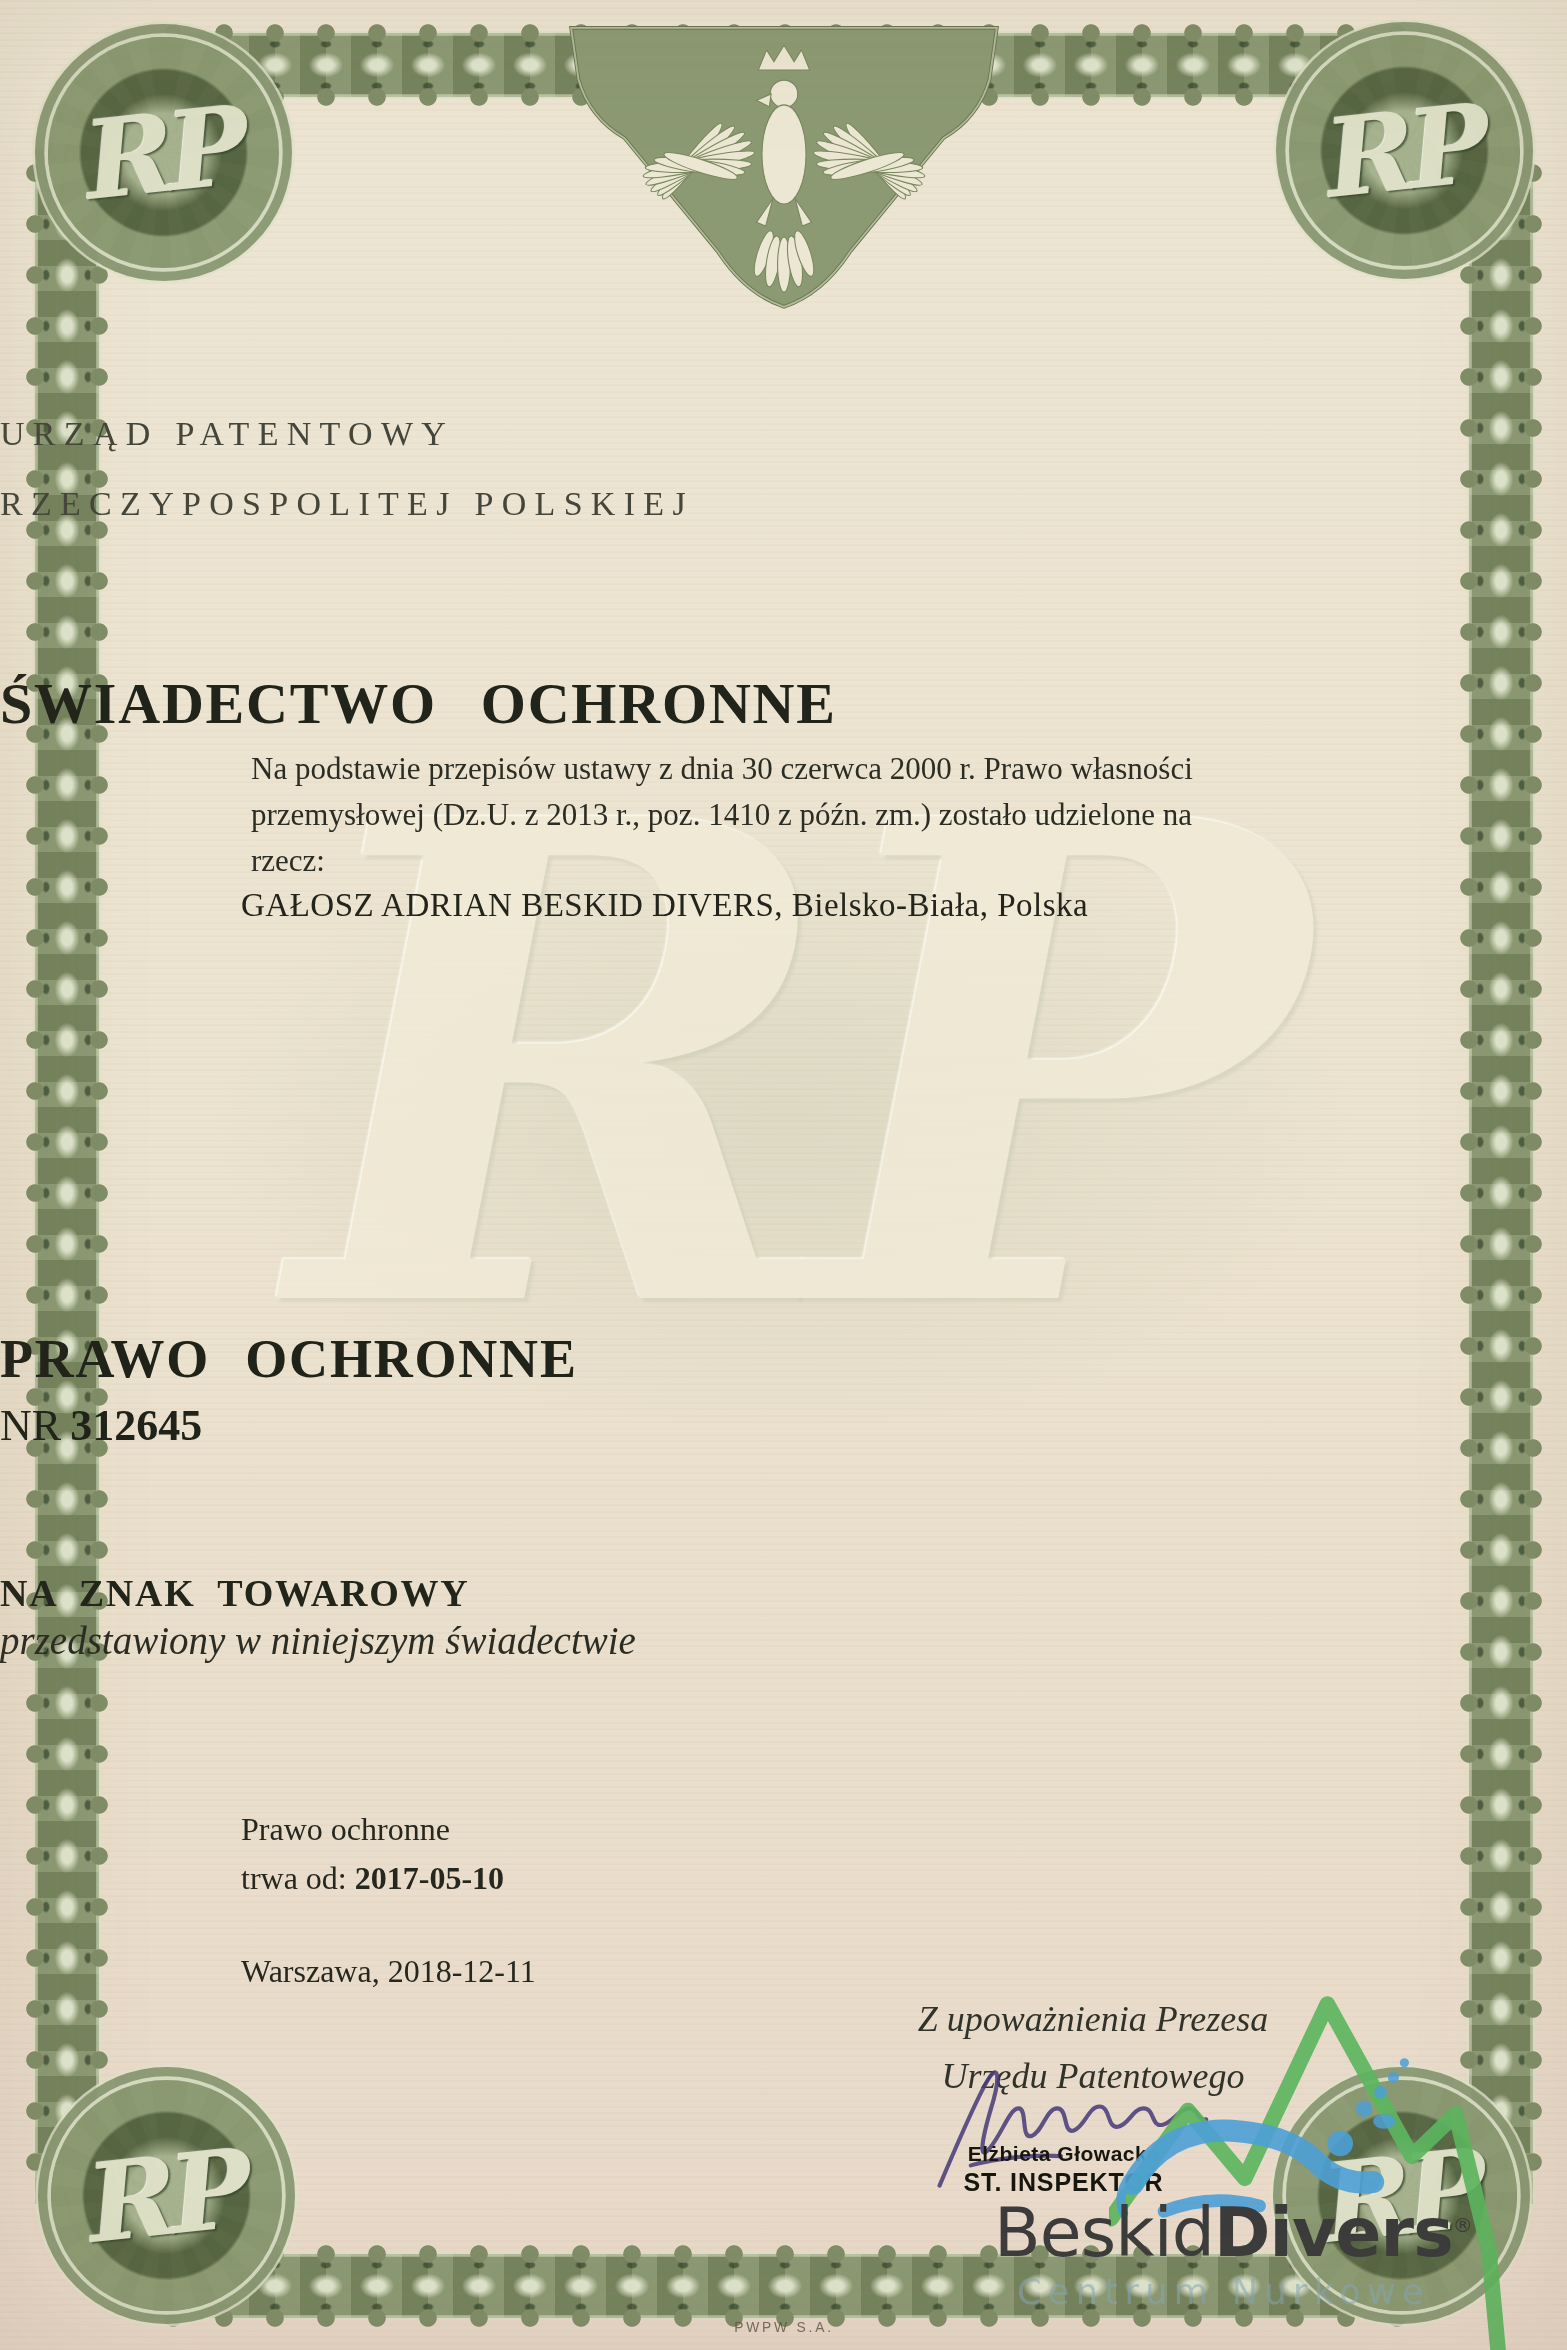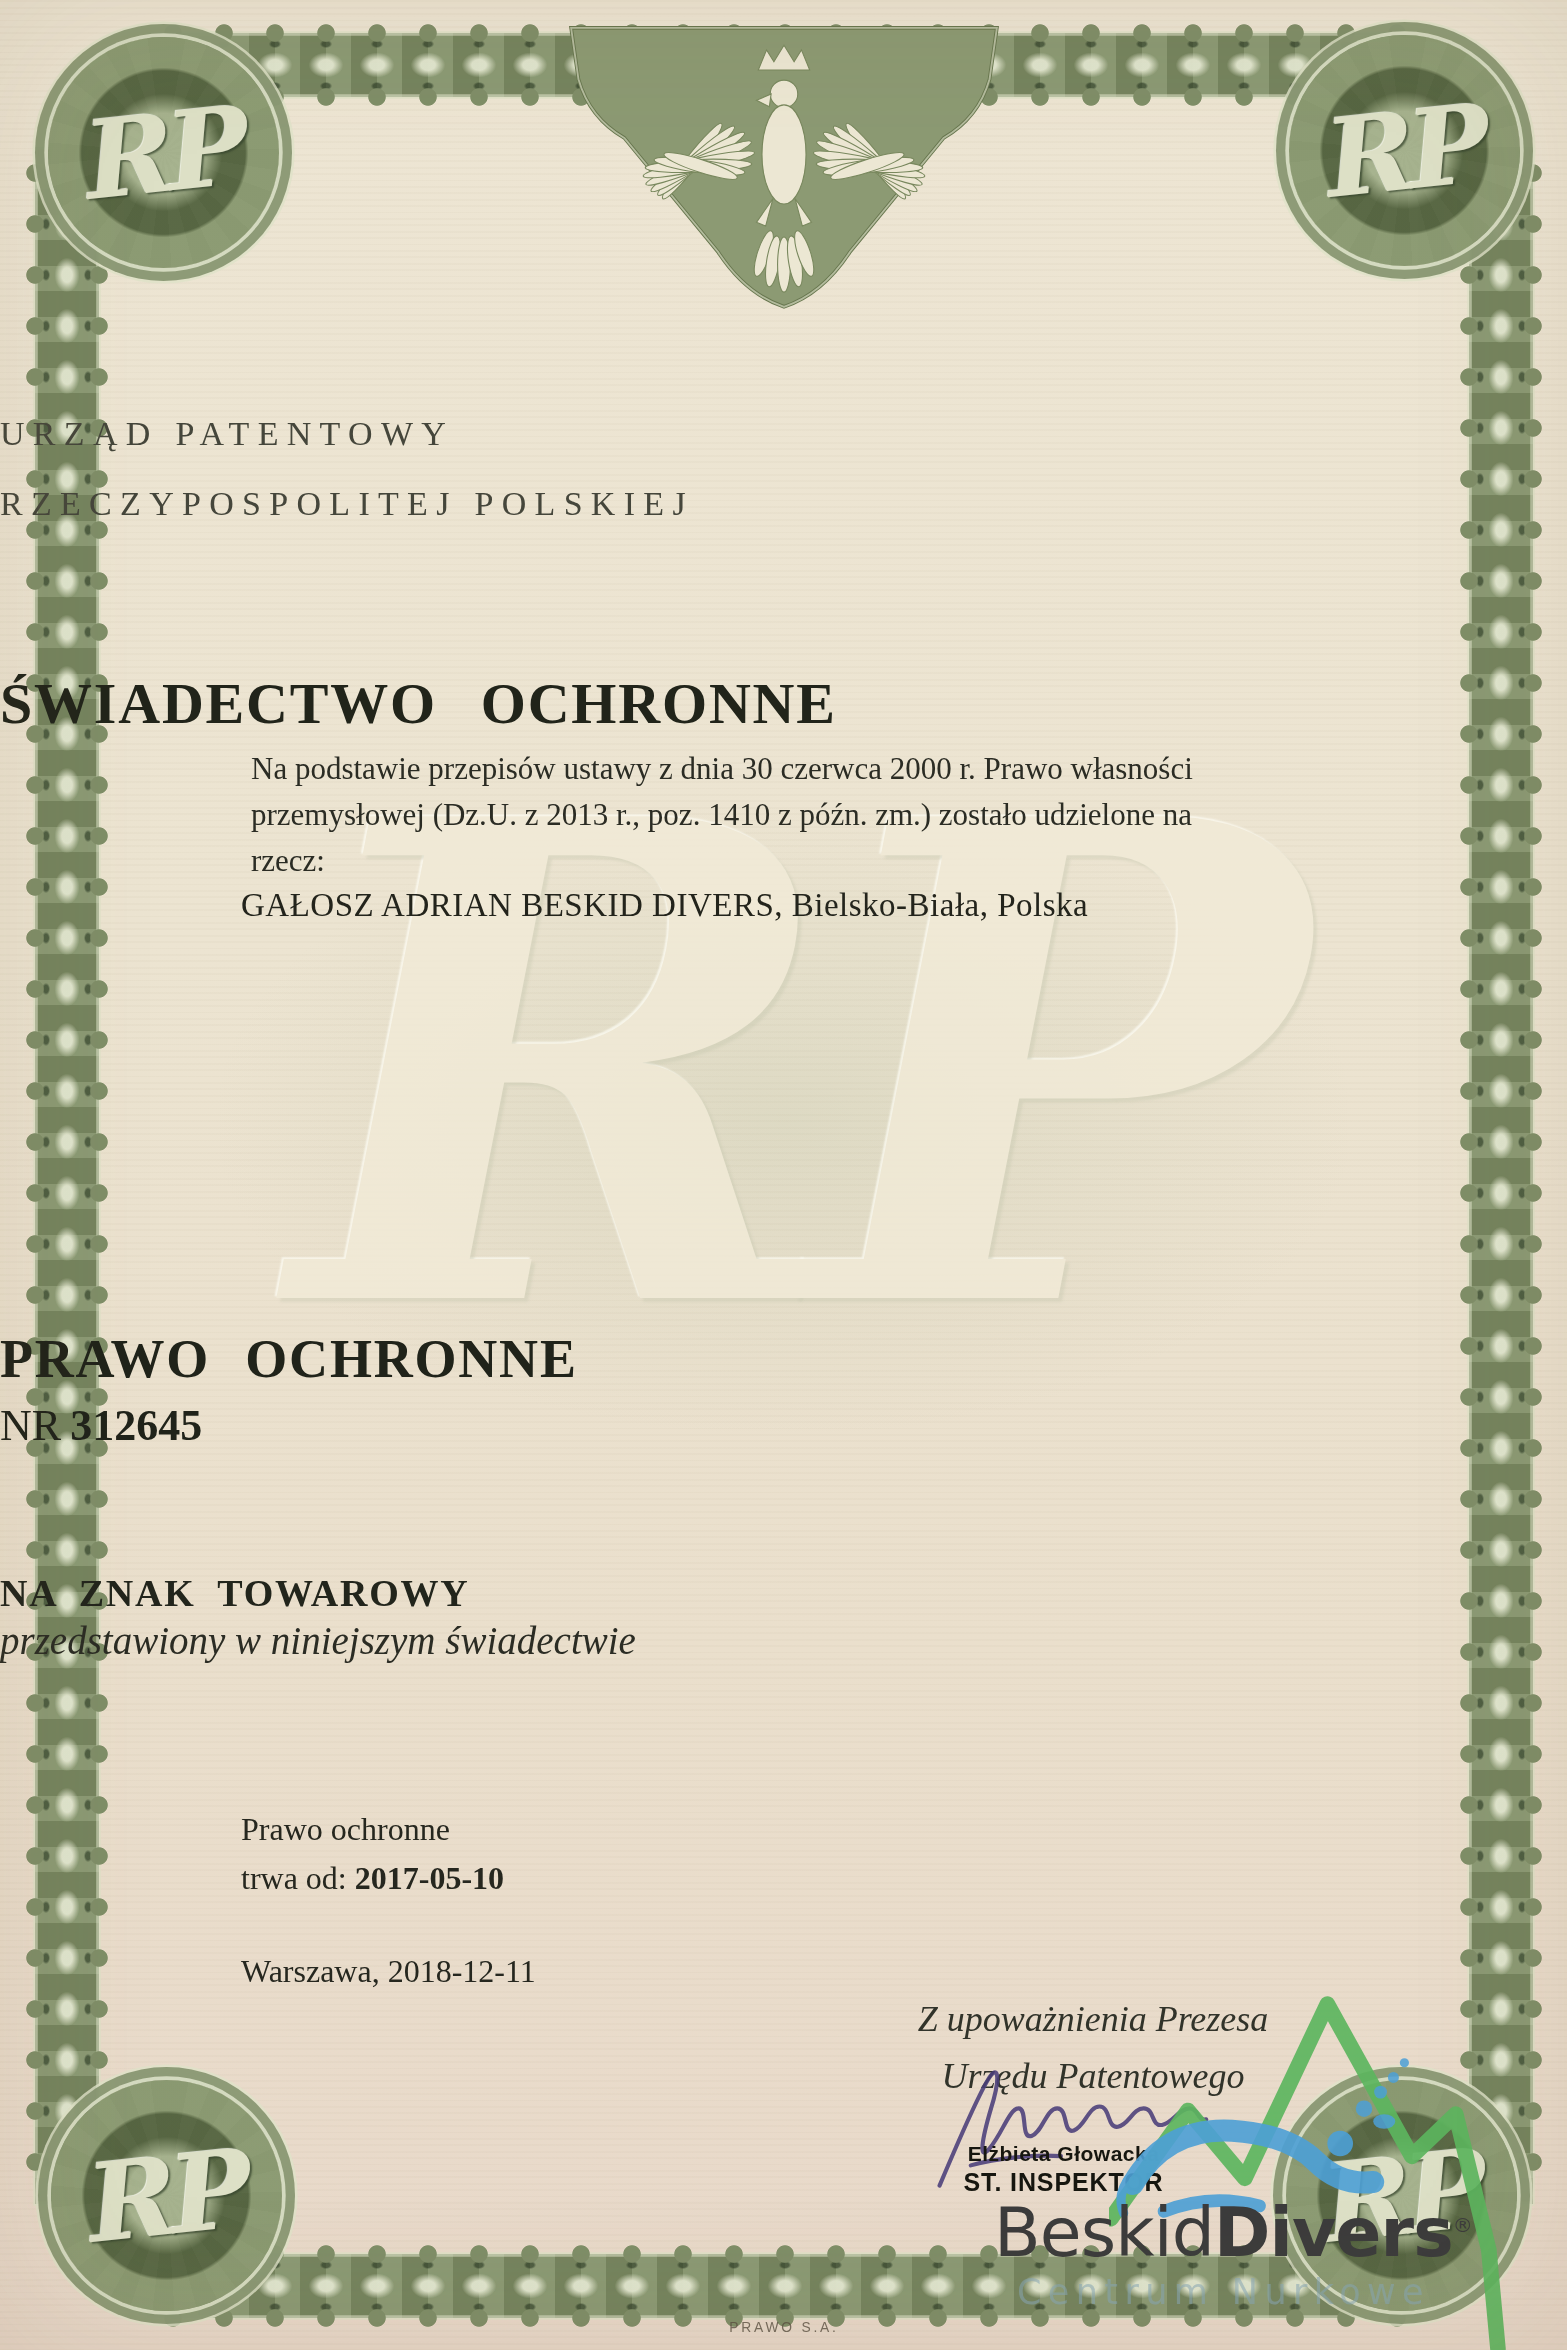--- a/index.html
+++ b/index.html
@@ -251,17 +251,17 @@
       <circle cx="278" cy="176" r="9"></circle>
       <circle cx="296" cy="158" r="7"></circle>
       <circle cx="310" cy="142" r="6"></circle>
       <circle cx="322" cy="126" r="5"></circle>
       <ellipse cx="300" cy="190" rx="12" ry="8"></ellipse>
     </g>
   </svg>
   <div class="brand-text"><span class="b1">Beskid</span><span class="b2">Divers</span><sup>®</sup></div>
   <div class="brand-sub">Centrum Nurkowe</div>
 
-  <div class="printer-mark">PRAWO S.A.</div>
+  <div class="printer-mark">PWPW S.A.</div>
 
   <div class="vignette"></div>
 </div>
 
 
 </body></html>

